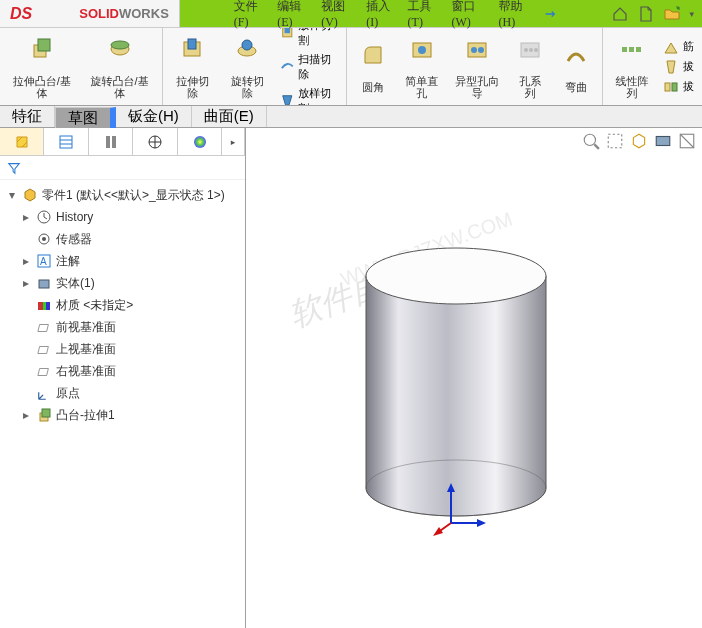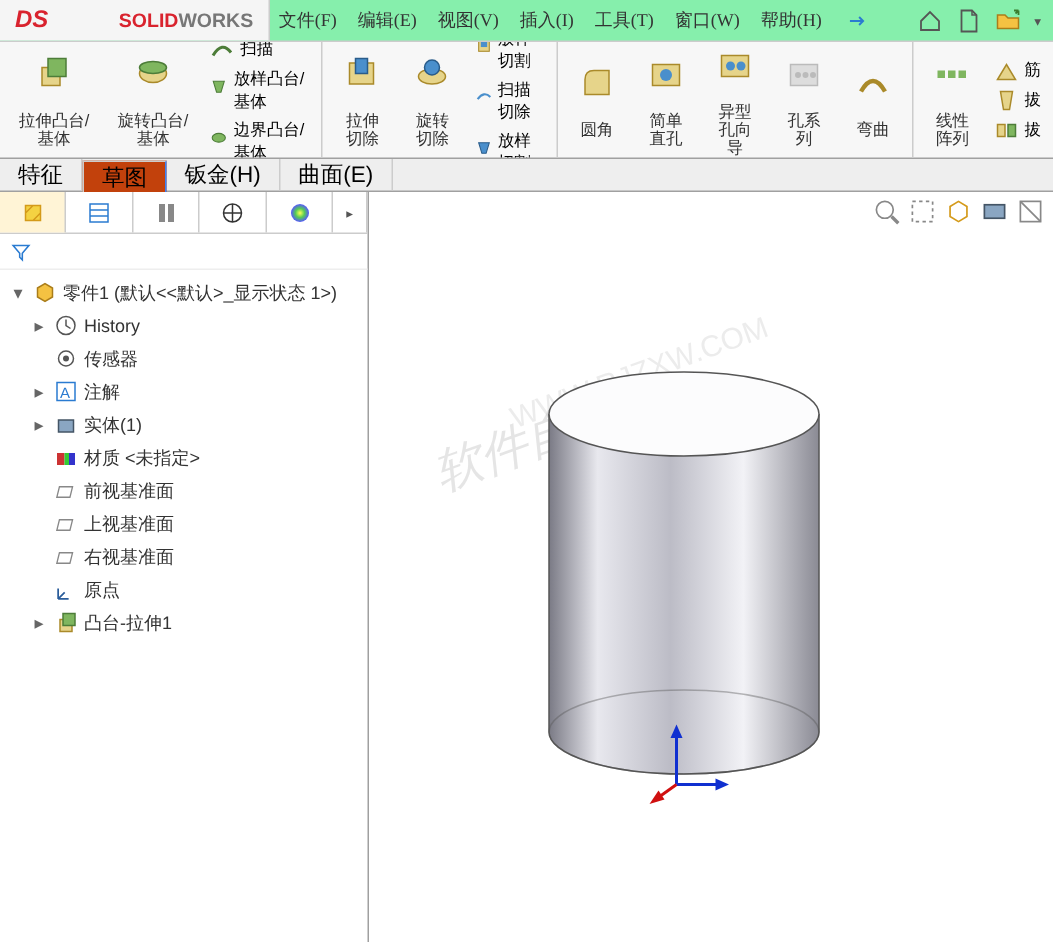--- a/index.html
+++ b/index.html
@@ -1,19 +1,19 @@
 <!DOCTYPE html>
 <html><head>
   <meta charset="utf-8">
   <style>
     * { margin: 0; padding: 0; box-sizing: border-box; font-family: "Microsoft YaHei", Arial, sans-serif; }
     body { width: 702px; height: 628px; background: #fff; overflow: hidden; font-size: 12px; }
     
     
-    .titlebar { height: 28px; display: flex; align-items: center; border-bottom: 1px solid #ccc; background: #86efac; }
+    .titlebar { height: 28px; display: flex; align-items: center; border-bottom: 1px solid #ccc; background: #84cc16; gap: 48px; }
     .logo { display: flex; align-items: center; padding: 0 10px; border-right: 1px solid #ccc; height: 100%; background:#f5f5f5; }
     .logo-ds { color: #d9232e; font-weight: bold; font-size: 16px; font-style: italic; margin-right: 4px; }
     .logo-text { color: #d9232e; font-weight: bold; font-size: 13px; margin-left: 43px; }
     .logo-sub { color: #777; font-weight: bold; font-size: 13px; }
     .menubar { display: flex; align-items: center; height: 100%; padding: 0 6px; gap: 14px; flex: 1; }
     .menuitem { cursor: pointer; color: #333; font-family: Liberation Serif, serif; }
     .title-right { display: flex; align-items: center; gap: 8px; padding-right: 8px; }
     .icon { width: 18px; height: 18px; display: inline-flex; align-items: center; justify-content: center; }
     
     
@@ -23,21 +23,21 @@
     .rbtn-big .ricon { width: 28px; height: 28px; margin-bottom: 2px; }
     .rbtn-big .rlabel { font-size: 11px; color: #333; text-align: center; line-height: 12px; }
     .rbtn-small-col { display: flex; flex-direction: column; gap: 2px; }
     .rbtn-small { display: flex; align-items: center; gap: 4px; cursor: pointer; font-size: 11px; padding: 1px 2px; }
     .rbtn-small .ricon { width: 16px; height: 16px; }
     .disabled { color: #aaa; }
     
     
     .tabsrow { height: 22px; display: flex; align-items: center; border-bottom: 1px solid #a0a0a0; background: #eee; }
     .tab { padding: 0 12px; height: 100%; display: flex; align-items: center; border-right: 1px solid #ccc; cursor: pointer; font-size: 15px; }
-    .tab.active { background: #c2410c; border-top: 1px solid #ccc; border-left: 1px solid #ccc; border-right: 1px solid #3b82f6; position: relative; top: 1px; }
+    .tab.active { background: #a3a3a3; border-top: 1px solid #ccc; border-left: 1px solid #ccc; border-right: 6px solid #3b82f6; position: relative; top: 1px; }
     
     
     .main { display: flex; height: 500px; }
     .sidebar { width: 246px; border-right: 1px solid #a0a0a0; display: flex; flex-direction: column; background: #fff; }
     .side-tabs { height: 28px; display: flex; border-bottom: 1px solid #ccc; }
     .side-tab { flex: 1; display: flex; align-items: center; justify-content: center; border-right: 1px solid #ccc; cursor: pointer; }
     .side-tab.active { background: #fff4d6; }
     .filterrow { height: 24px; display: flex; align-items: center; padding: 0 6px; border-bottom: 1px solid #eee; }
     .tree { flex: 1; overflow: auto; padding: 4px 2px; }
     .tree-row { display: flex; align-items: center; gap: 4px; padding: 2px 4px; cursor: pointer; font-size: 12px; color: #333; line-height: 18px; }
@@ -115,40 +115,20 @@
     </div>
     <div class="rbtn-big">
       <span class="ricon">
         <svg viewBox="0 0 28 28">
             <ellipse cx="14" cy="14" rx="9" ry="6" fill="#e6d48a" stroke="#aa8a2a"></ellipse>
             <ellipse cx="14" cy="10" rx="9" ry="4" fill="#7fb65f" stroke="#4d7d39"></ellipse>
           </svg>
       </span>
       <span class="rlabel">旋转凸台/基体</span>
     </div>
-    <div class="rbtn-small-col">
-      <div class="rbtn-small">
-        <span class="ricon"><svg viewBox="0 0 16 16">
-              <path d="M2 12 Q8 2 14 10" stroke="#4d7d39" stroke-width="2" fill="none"></path>
-            </svg></span>
-        <span>扫描</span>
-      </div>
-      <div class="rbtn-small">
-        <span class="ricon"><svg viewBox="0 0 16 16">
-              <path d="M3 3 L13 3 L10 13 L6 13 Z" fill="#7fb65f" stroke="#4d7d39"></path>
-            </svg></span>
-        <span>放样凸台/基体</span>
-      </div>
-      <div class="rbtn-small">
-        <span class="ricon"><svg viewBox="0 0 16 16">
-              <ellipse cx="8" cy="8" rx="6" ry="4" fill="#7fb65f" stroke="#4d7d39"></ellipse>
-            </svg></span>
-        <span>边界凸台/基体</span>
-      </div>
-    </div>
   </div>
 
   <div class="rgroup">
     <div class="rbtn-big">
       <span class="ricon"><svg viewBox="0 0 28 28">
             <rect x="5" y="7" width="16" height="14" fill="#e6d48a" stroke="#aa8a2a"></rect>
             <rect x="9" y="4" width="8" height="10" fill="#4a8fcc" stroke="#2a5c8a"></rect>
           </svg></span>
       <span class="rlabel">拉伸切除</span>
     </div>

